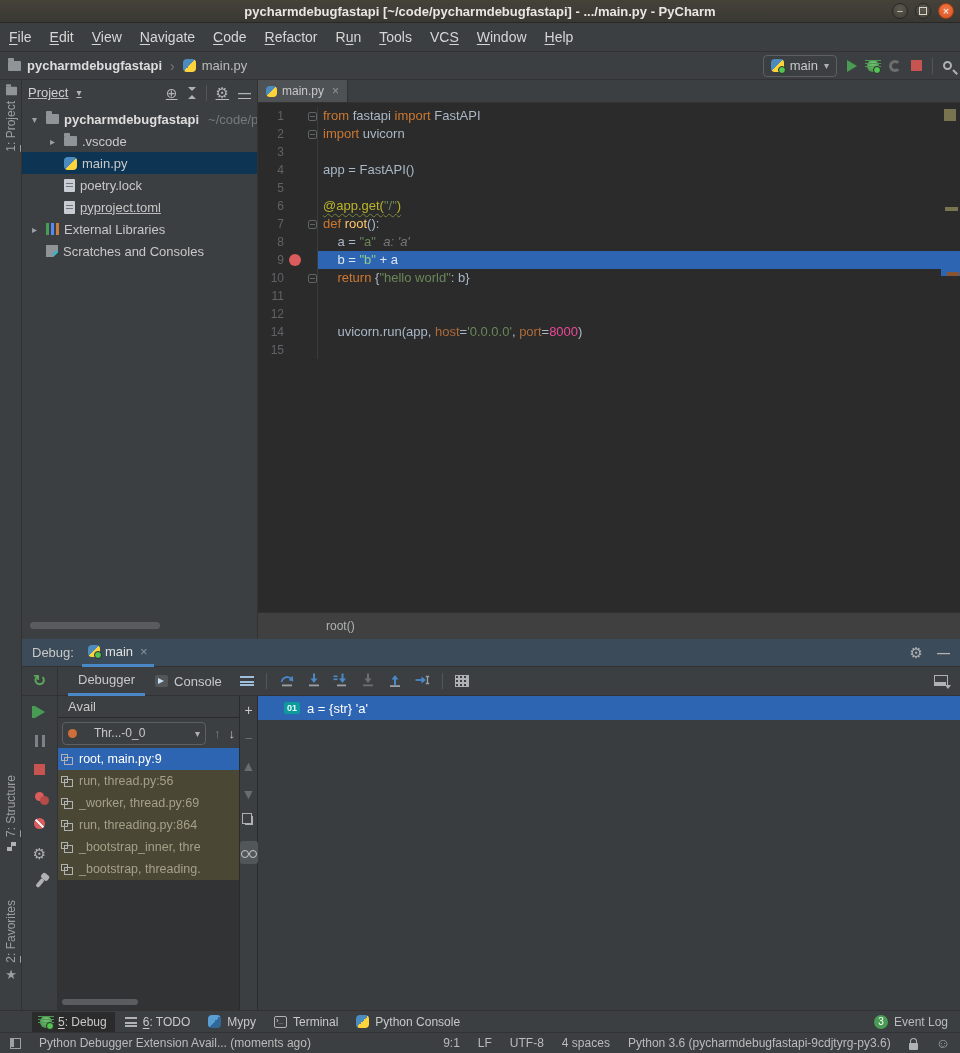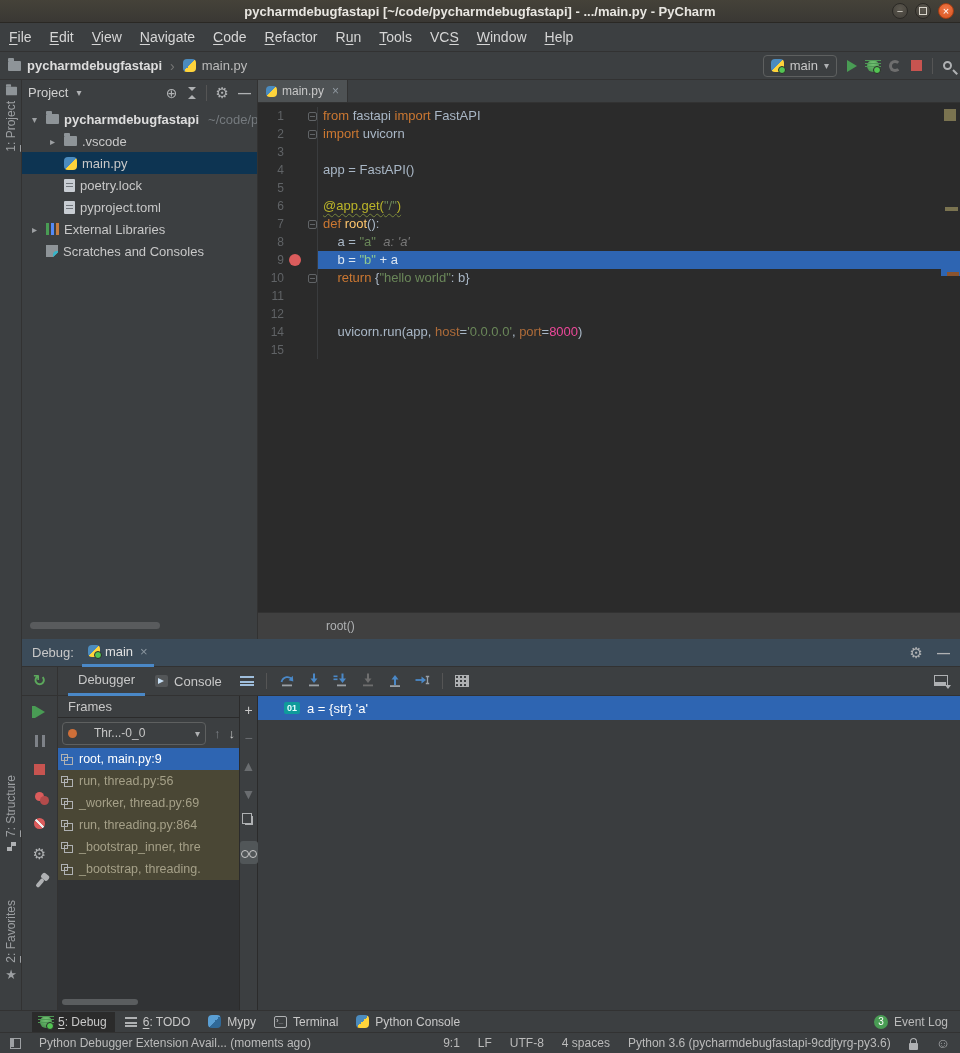--- a/index.html
+++ b/index.html
@@ -91,21 +91,21 @@
   .icon-toggle::before{content:"";position:absolute;left:0;top:0;width:3px;height:8px;background:#9DA0A3;}
   .arrow-up{color:#7E8288;font-size:13px;} .arrow-down{color:#C8C8C8;font-size:13px;}
 
   
   .stripe{position:absolute;top:80px;left:0;width:22px;height:930px;background:#3C3F41;border-right:1px solid #323232;}
   .stripe-group{position:absolute;left:0;width:22px;display:flex;flex-direction:column;align-items:center;gap:5px;}
   .vtext{writing-mode:vertical-rl;transform:rotate(180deg);font-size:12px;color:#9DA0A3;white-space:nowrap;}
 
   
   .project{position:absolute;top:80px;left:22px;width:236px;height:559px;background:#3C3F41;border-right:1px solid #323232;}
-  .pj-header{height:26px;display:flex;align-items:center;padding:0 6px;gap:8px;border-bottom:1px solid #3C3F41;}
+  .pj-header{height:26px;display:flex;align-items:center;padding:0 6px;gap:8px;border-bottom:1px solid #3C3F41;text-decoration:underline;}
   .pj-title{color:#D0D0D0;}
   .pj-actions{margin-left:auto;display:flex;align-items:center;gap:9px;}
   .tree{position:absolute;top:28px;left:0;right:0;}
   .tree-row{height:22px;display:flex;align-items:center;gap:5px;white-space:nowrap;overflow:hidden;}
   .tree-row.sel{background:#0D3452;}
   .tree-arrow{width:13px;color:#9DA0A3;font-size:10px;text-align:center;flex:none;}
   .tree-label{color:#C8C8C8;} .tree-label.b{font-weight:bold;color:#DDD;}
   .tree-extra{color:#757A7E;margin-left:4px;}
   .pj-hscroll{position:absolute;bottom:10px;left:8px;width:130px;height:7px;border-radius:4px;background:#595B5D;}
 
@@ -270,21 +270,21 @@
         <div class="tree-row sel" style="padding-left: 24px;">
           <span class="tree-arrow"></span>
           <span class="ic icon-python"></span>
           <span class="tree-label">main.py</span>
         </div>
         <div class="tree-row" style="padding-left: 24px;">
           <span class="tree-arrow"></span>
           <span class="ic icon-file"></span>
           <span class="tree-label">poetry.lock</span>
         </div>
-        <div class="tree-row" style="padding-left: 24px;">
+        <div class="tree-row" style="padding-left: 24px; text-decoration: underline;">
           <span class="tree-arrow"></span>
           <span class="ic icon-file"></span>
           <span class="tree-label">pyproject.toml</span>
         </div>
         <div class="tree-row" style="padding-left: 6px;">
           <span class="tree-arrow">▸</span>
           <span class="ic icon-libraries"></span>
           <span class="tree-label">External Libraries</span>
         </div>
         <div class="tree-row" style="padding-left: 6px;">
@@ -473,21 +473,21 @@
           <span class="ic icon-resume"></span>
           <span class="ic icon-pause"></span>
           <span class="ic icon-stop"></span>
           <span class="ic icon-bp2"></span>
           <span class="ic icon-mute"></span>
           <span class="ic icon-gear">⚙</span>
           <span class="ic icon-pin"></span>
         </div>
       <div class="col-frames">
         <div class="panel-head">
-          <span>Frames</span>
+          <span>Avail</span>
         </div>
         <div class="thread-row">
           <span class="threadbox">
             <span class="tdot"></span>
             <span style="overflow:hidden;text-overflow:ellipsis;">Thr...-0_0</span>
             <span class="caret" style="margin-left:auto;">▾</span>
           </span>
           <span class="arrow-up">↑</span>
           <span class="arrow-down">↓</span>
         </div>

